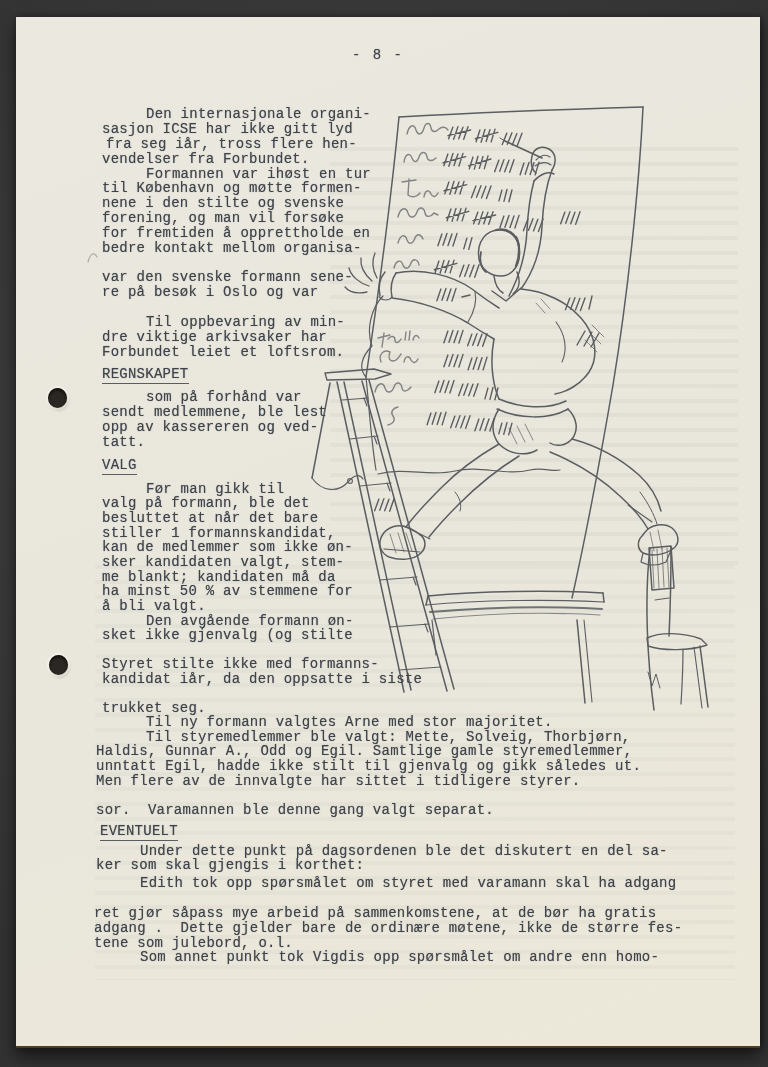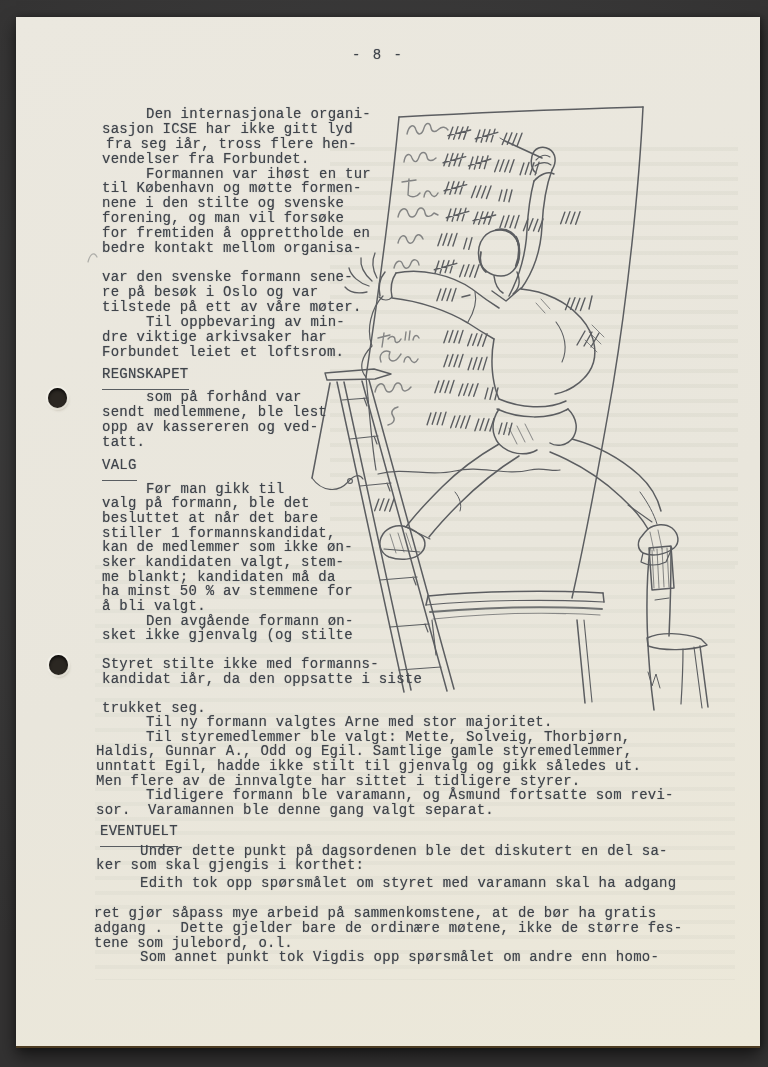--- a/index.html
+++ b/index.html
@@ -6,21 +6,21 @@
   .stage{position:relative;width:768px;height:1067px;overflow:hidden;
          background:radial-gradient(circle at 50% 40%, #444444, #333232 85%);
          font-family:"Liberation Mono","DejaVu Sans Mono",monospace;}
   .paper{position:absolute;left:16px;top:17px;width:744px;height:1029px;
          background:linear-gradient(160deg,#ebe8df 0%,#e9e6dc 55%,#ece8d9 100%);
          box-shadow:0 8px 16px rgba(0,0,0,.55), 2px 0 6px rgba(0,0,0,.35);
          border-bottom:2px solid #4d3c22;}
   .tl{position:absolute;white-space:pre;font-size:14px;line-height:14px;
       letter-spacing:.25px;color:#3f444b;
       text-shadow:0 0 1px rgba(63,68,75,.55);}
-  .tl.h{border-bottom:1.4px solid rgba(63,68,75,.85);padding-bottom:8px;}
+  .tl.h{border-bottom:1.4px solid rgba(63,68,75,.85);padding-bottom:2px;}
   .pgnum{letter-spacing:2px;}
   .hole{position:absolute;width:19px;height:20px;border-radius:50%;
         background:#2b2722;
         box-shadow:inset 0 2px 3px rgba(0,0,0,.7),
                    0 0 0 2px rgba(250,248,240,.55),
                    1px 2px 3px rgba(140,132,112,.6);}
   .ghost{position:absolute;pointer-events:none;filter:blur(.4px);}
   .g1{left:330px;top:142px;width:408px;height:428px;
       background:repeating-linear-gradient(180deg,transparent 0 5px,
                  rgba(100,115,95,.055) 5px 9px,transparent 9px 14.8px);}
@@ -46,21 +46,20 @@
   <div class="tl" style="left:106px;top:137px">fra seg iår, tross flere hen-</div>
   <div class="tl" style="left:102px;top:152px">vendelser fra Forbundet.</div>
   <div class="tl" style="left:146px;top:167px">Formannen var ihøst en tur</div>
   <div class="tl" style="left:102px;top:181px">til København og møtte formen-</div>
   <div class="tl" style="left:102px;top:196px">nene i den stilte og svenske</div>
   <div class="tl" style="left:102px;top:211px">forening, og man vil forsøke</div>
   <div class="tl" style="left:102px;top:226px">for fremtiden å opprettholde en</div>
   <div class="tl" style="left:102px;top:241px">bedre kontakt mellom organisa-</div>
   <div class="tl" style="left:102px;top:270px">var den svenske formann sene-</div>
   <div class="tl" style="left:102px;top:285px">re på besøk i Oslo og var</div>
-  <div class="tl" style="left:102px;top:300px">tilstede på ett av våre møter.</div>
   <div class="tl" style="left:146px;top:315px">Til oppbevaring av min-</div>
   <div class="tl" style="left:102px;top:330px">dre viktige arkivsaker har</div>
   <div class="tl" style="left:102px;top:345px">Forbundet leiet et loftsrom.</div>
 
   <div class="tl h" style="left:102px;top:367px">REGNSKAPET</div>
   <div class="tl" style="left:146px;top:390px">som på forhånd var</div>
   <div class="tl" style="left:102px;top:405px">sendt medlemmene, ble lest</div>
   <div class="tl" style="left:102px;top:420px">opp av kassereren og ved-</div>
   <div class="tl" style="left:102px;top:435px">tatt.</div>
 
@@ -77,21 +76,20 @@
   <div class="tl" style="left:146px;top:614px">Den avgående formann øn-</div>
   <div class="tl" style="left:102px;top:628px">sket ikke gjenvalg (og stilte</div>
   <div class="tl" style="left:102px;top:657px">Styret stilte ikke med formanns-</div>
   <div class="tl" style="left:102px;top:672px">kandidat iår, da den oppsatte i siste</div>
   <div class="tl" style="left:102px;top:701px">trukket seg.</div>
   <div class="tl" style="left:146px;top:715px">Til ny formann valgtes Arne med stor majoritet.</div>
   <div class="tl" style="left:146px;top:730px">Til styremedlemmer ble valgt: Mette, Solveig, Thorbjørn,</div>
   <div class="tl" style="left:96px;top:744px">Haldis, Gunnar A., Odd og Egil. Samtlige gamle styremedlemmer,</div>
   <div class="tl" style="left:96px;top:759px">unntatt Egil, hadde ikke stilt til gjenvalg og gikk således ut.</div>
   <div class="tl" style="left:96px;top:774px">Men flere av de innvalgte har sittet i tidligere styrer.</div>
-  <div class="tl" style="left:146px;top:788px">Tidligere formann ble varamann, og Åsmund fortsatte som revi-</div>
   <div class="tl" style="left:96px;top:803px">sor.  Varamannen ble denne gang valgt separat.</div>
 
   <div class="tl h" style="left:100px;top:824px">EVENTUELT</div>
   <div class="tl" style="left:140px;top:844px">Under dette punkt på dagsordenen ble det diskutert en del sa-</div>
   <div class="tl" style="left:96px;top:858px">ker som skal gjengis i korthet:</div>
   <div class="tl" style="left:140px;top:876px">Edith tok opp spørsmålet om styret med varamann skal ha adgang</div>
   <div class="tl" style="left:94px;top:906px">ret gjør såpass mye arbeid på sammenkomstene, at de bør ha gratis</div>
   <div class="tl" style="left:94px;top:921px">adgang .  Dette gjelder bare de ordinære møtene, ikke de større fes-</div>
   <div class="tl" style="left:94px;top:936px">tene som julebord, o.l.</div>
   <div class="tl" style="left:140px;top:950px">Som annet punkt tok Vigdis opp spørsmålet om andre enn homo-</div>

